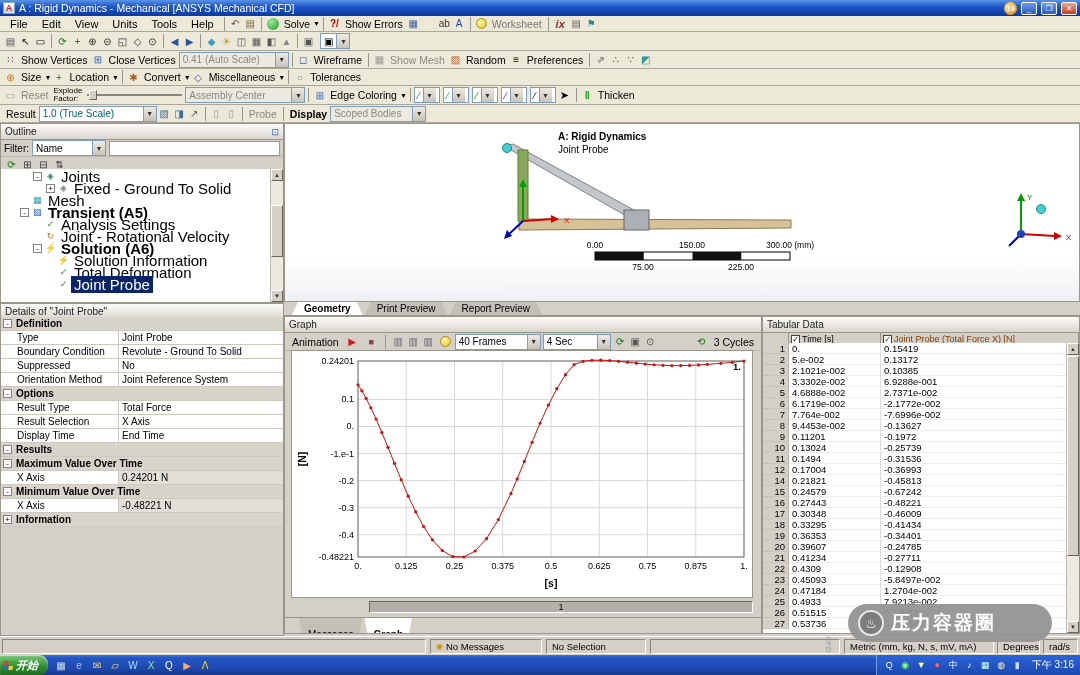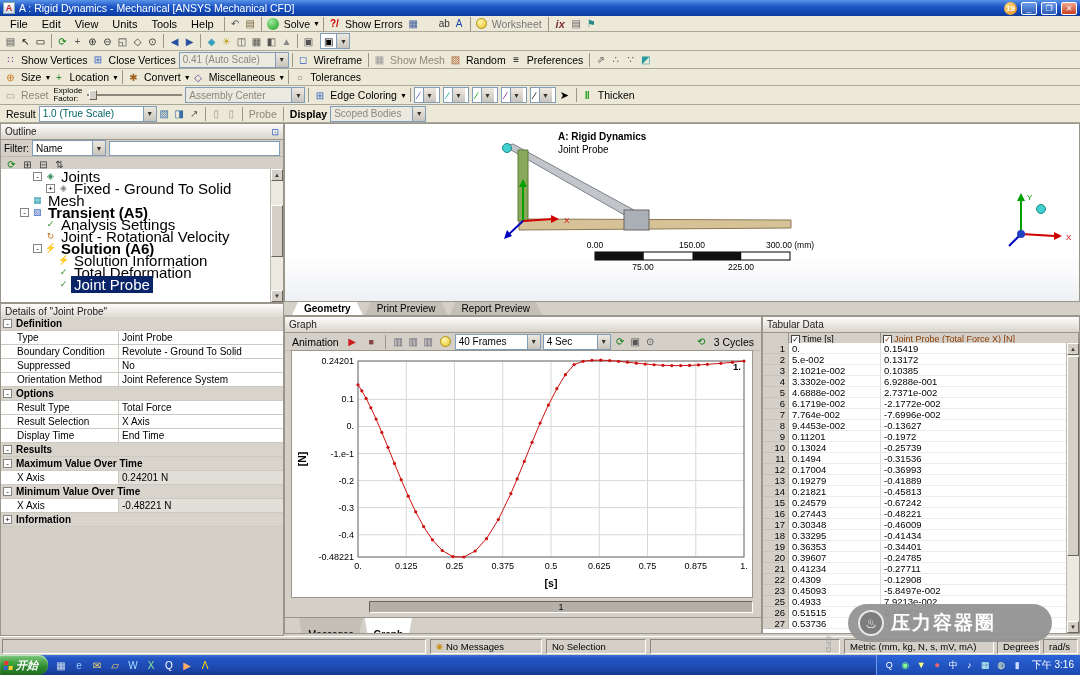--- a/index.html
+++ b/index.html
@@ -743,25 +743,20 @@
           <span class="tci">11</span>
           <span class="tct">0.1494</span>
           <span class="tcv">-0.31536</span>
         </div>
         <div class="tabrow">
           <span class="tci">12</span>
           <span class="tct">0.17004</span>
           <span class="tcv">-0.36993</span>
         </div>
         <div class="tabrow">
-          <span class="tci">13</span>
-          <span class="tct">0.19279</span>
-          <span class="tcv">-0.41889</span>
-        </div>
-        <div class="tabrow">
           <span class="tci">14</span>
           <span class="tct">0.21821</span>
           <span class="tcv">-0.45813</span>
         </div>
         <div class="tabrow">
           <span class="tci">15</span>
           <span class="tct">0.24579</span>
           <span class="tcv">-0.67242</span>
         </div>
         <div class="tabrow">
@@ -796,20 +791,25 @@
         </div>
         <div class="tabrow">
           <span class="tci">22</span>
           <span class="tct">0.4309</span>
           <span class="tcv">-0.12908</span>
         </div>
         <div class="tabrow">
           <span class="tci">23</span>
           <span class="tct">0.45093</span>
           <span class="tcv">-5.8497e-002</span>
+        </div>
+        <div class="tabrow">
+          <span class="tci">24</span>
+          <span class="tct">0.47184</span>
+          <span class="tcv">1.2704e-002</span>
         </div>
         <div class="tabrow">
           <span class="tci">25</span>
           <span class="tct">0.4933</span>
           <span class="tcv">7.9213e-002</span>
         </div>
         <div class="tabrow">
           <span class="tci">26</span>
           <span class="tct">0.51515</span>
           <span class="tcv">0.13957</span>

